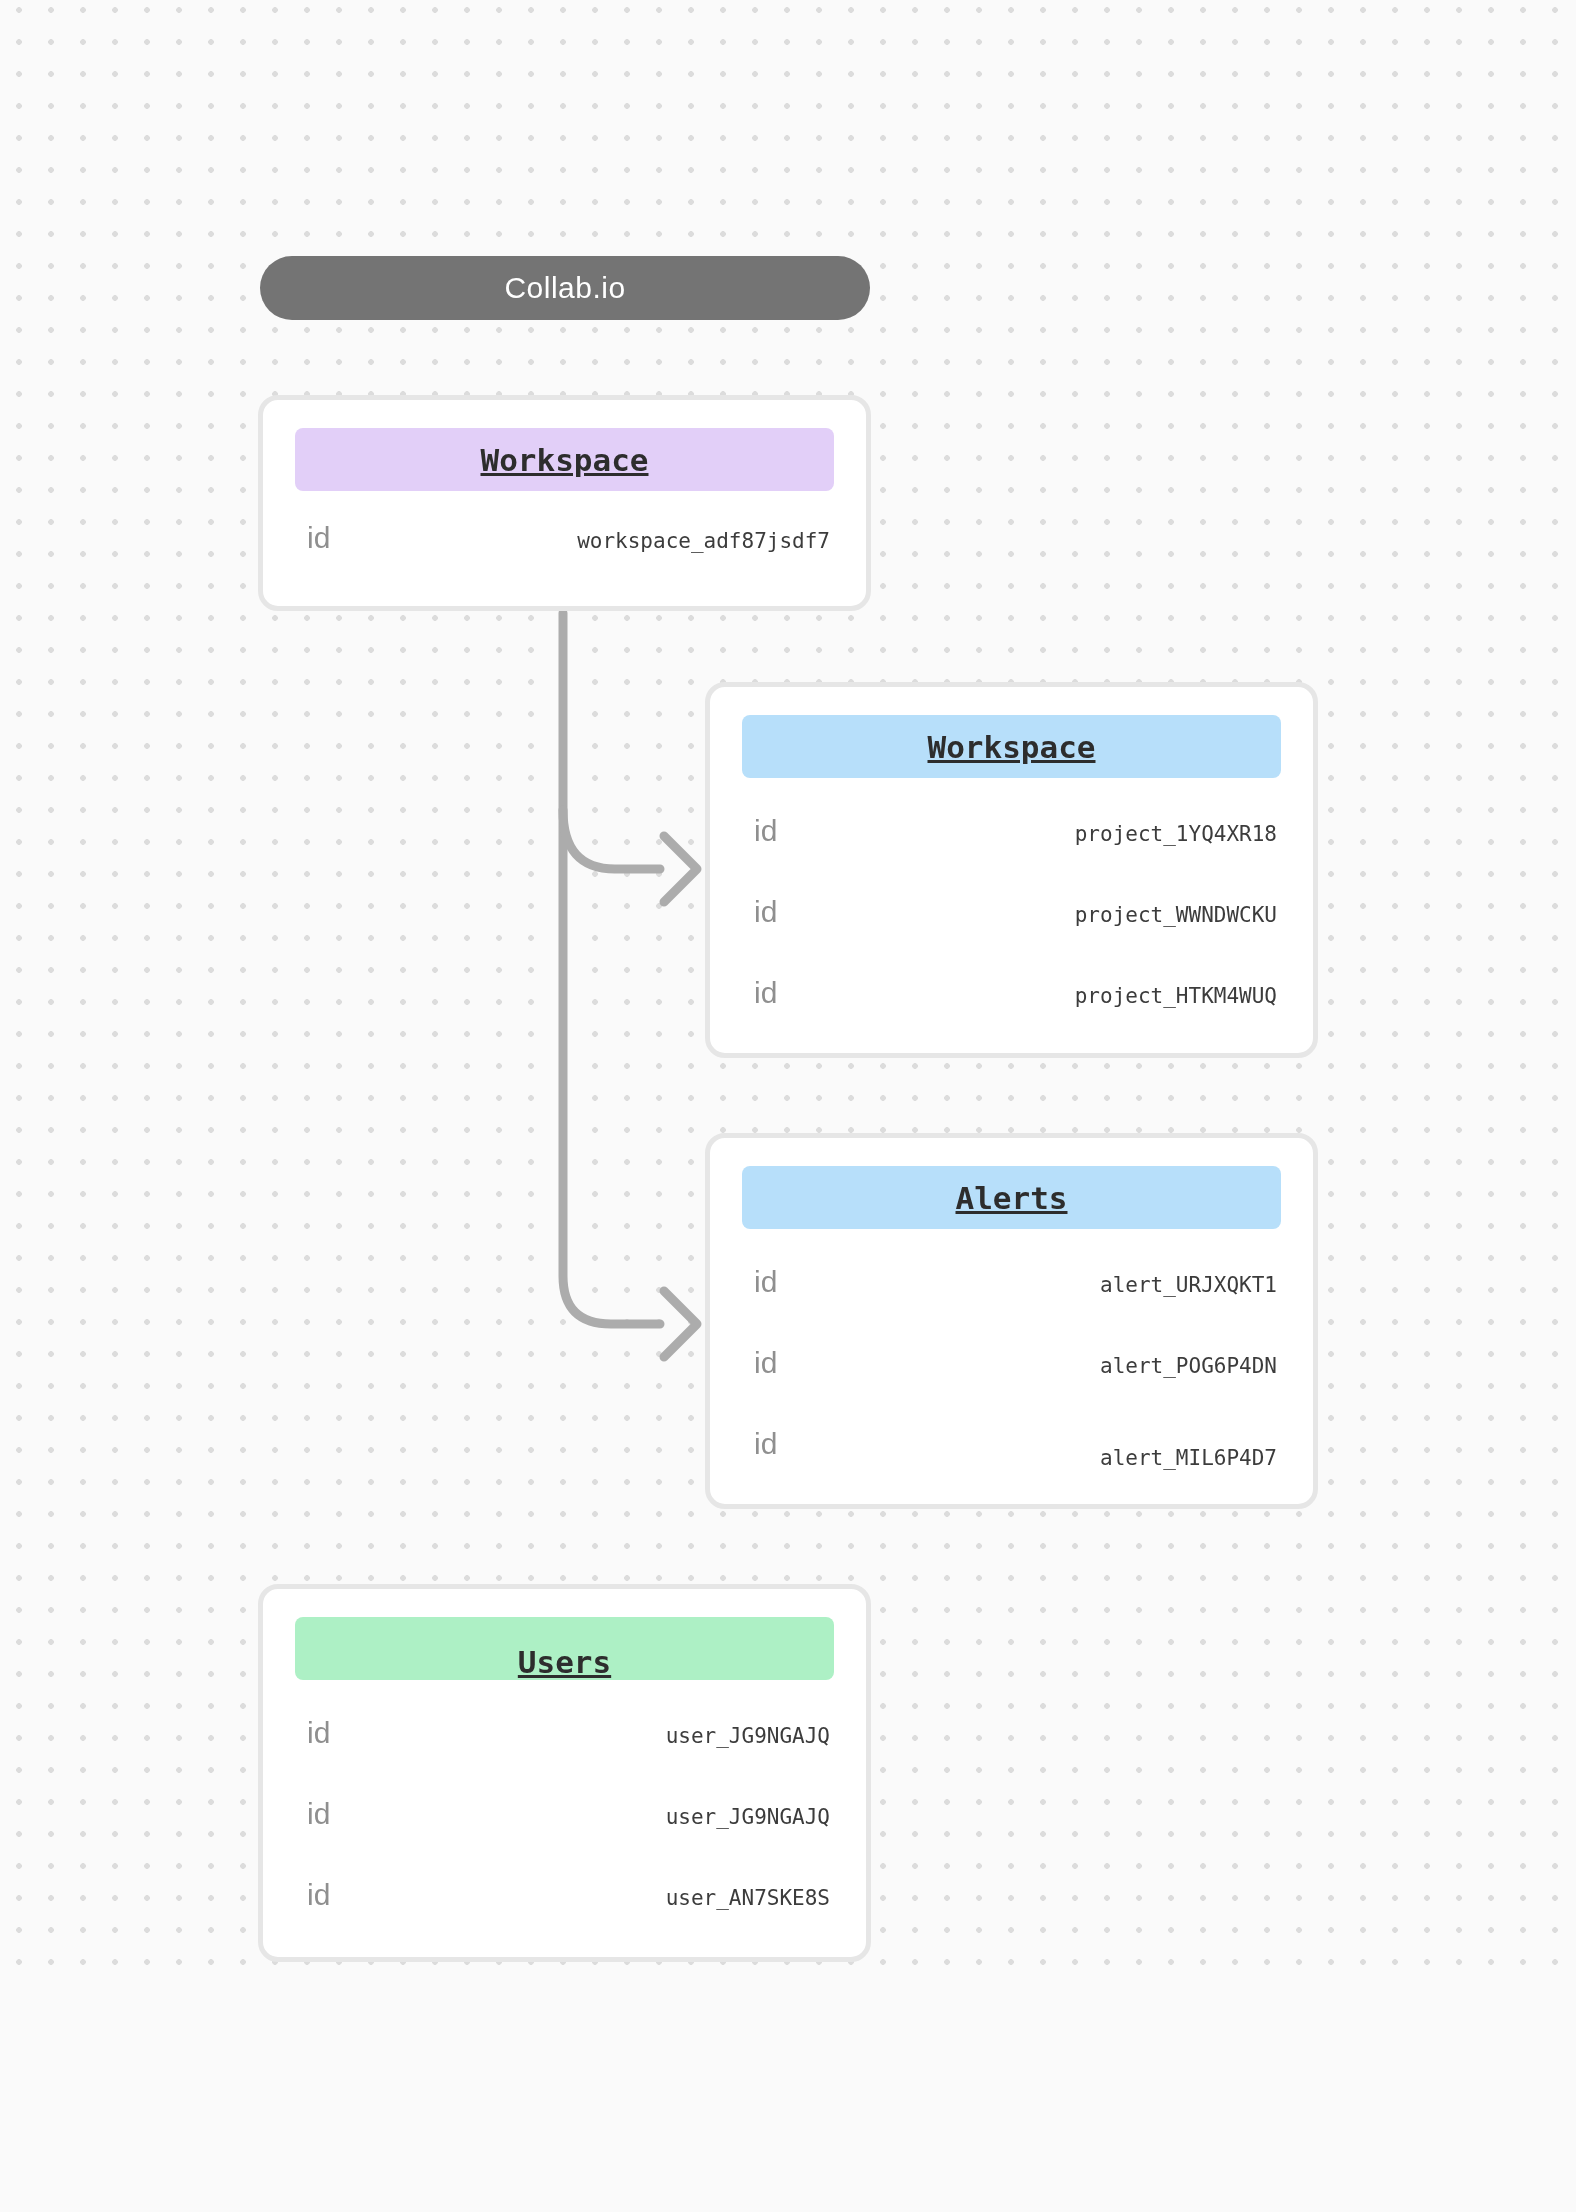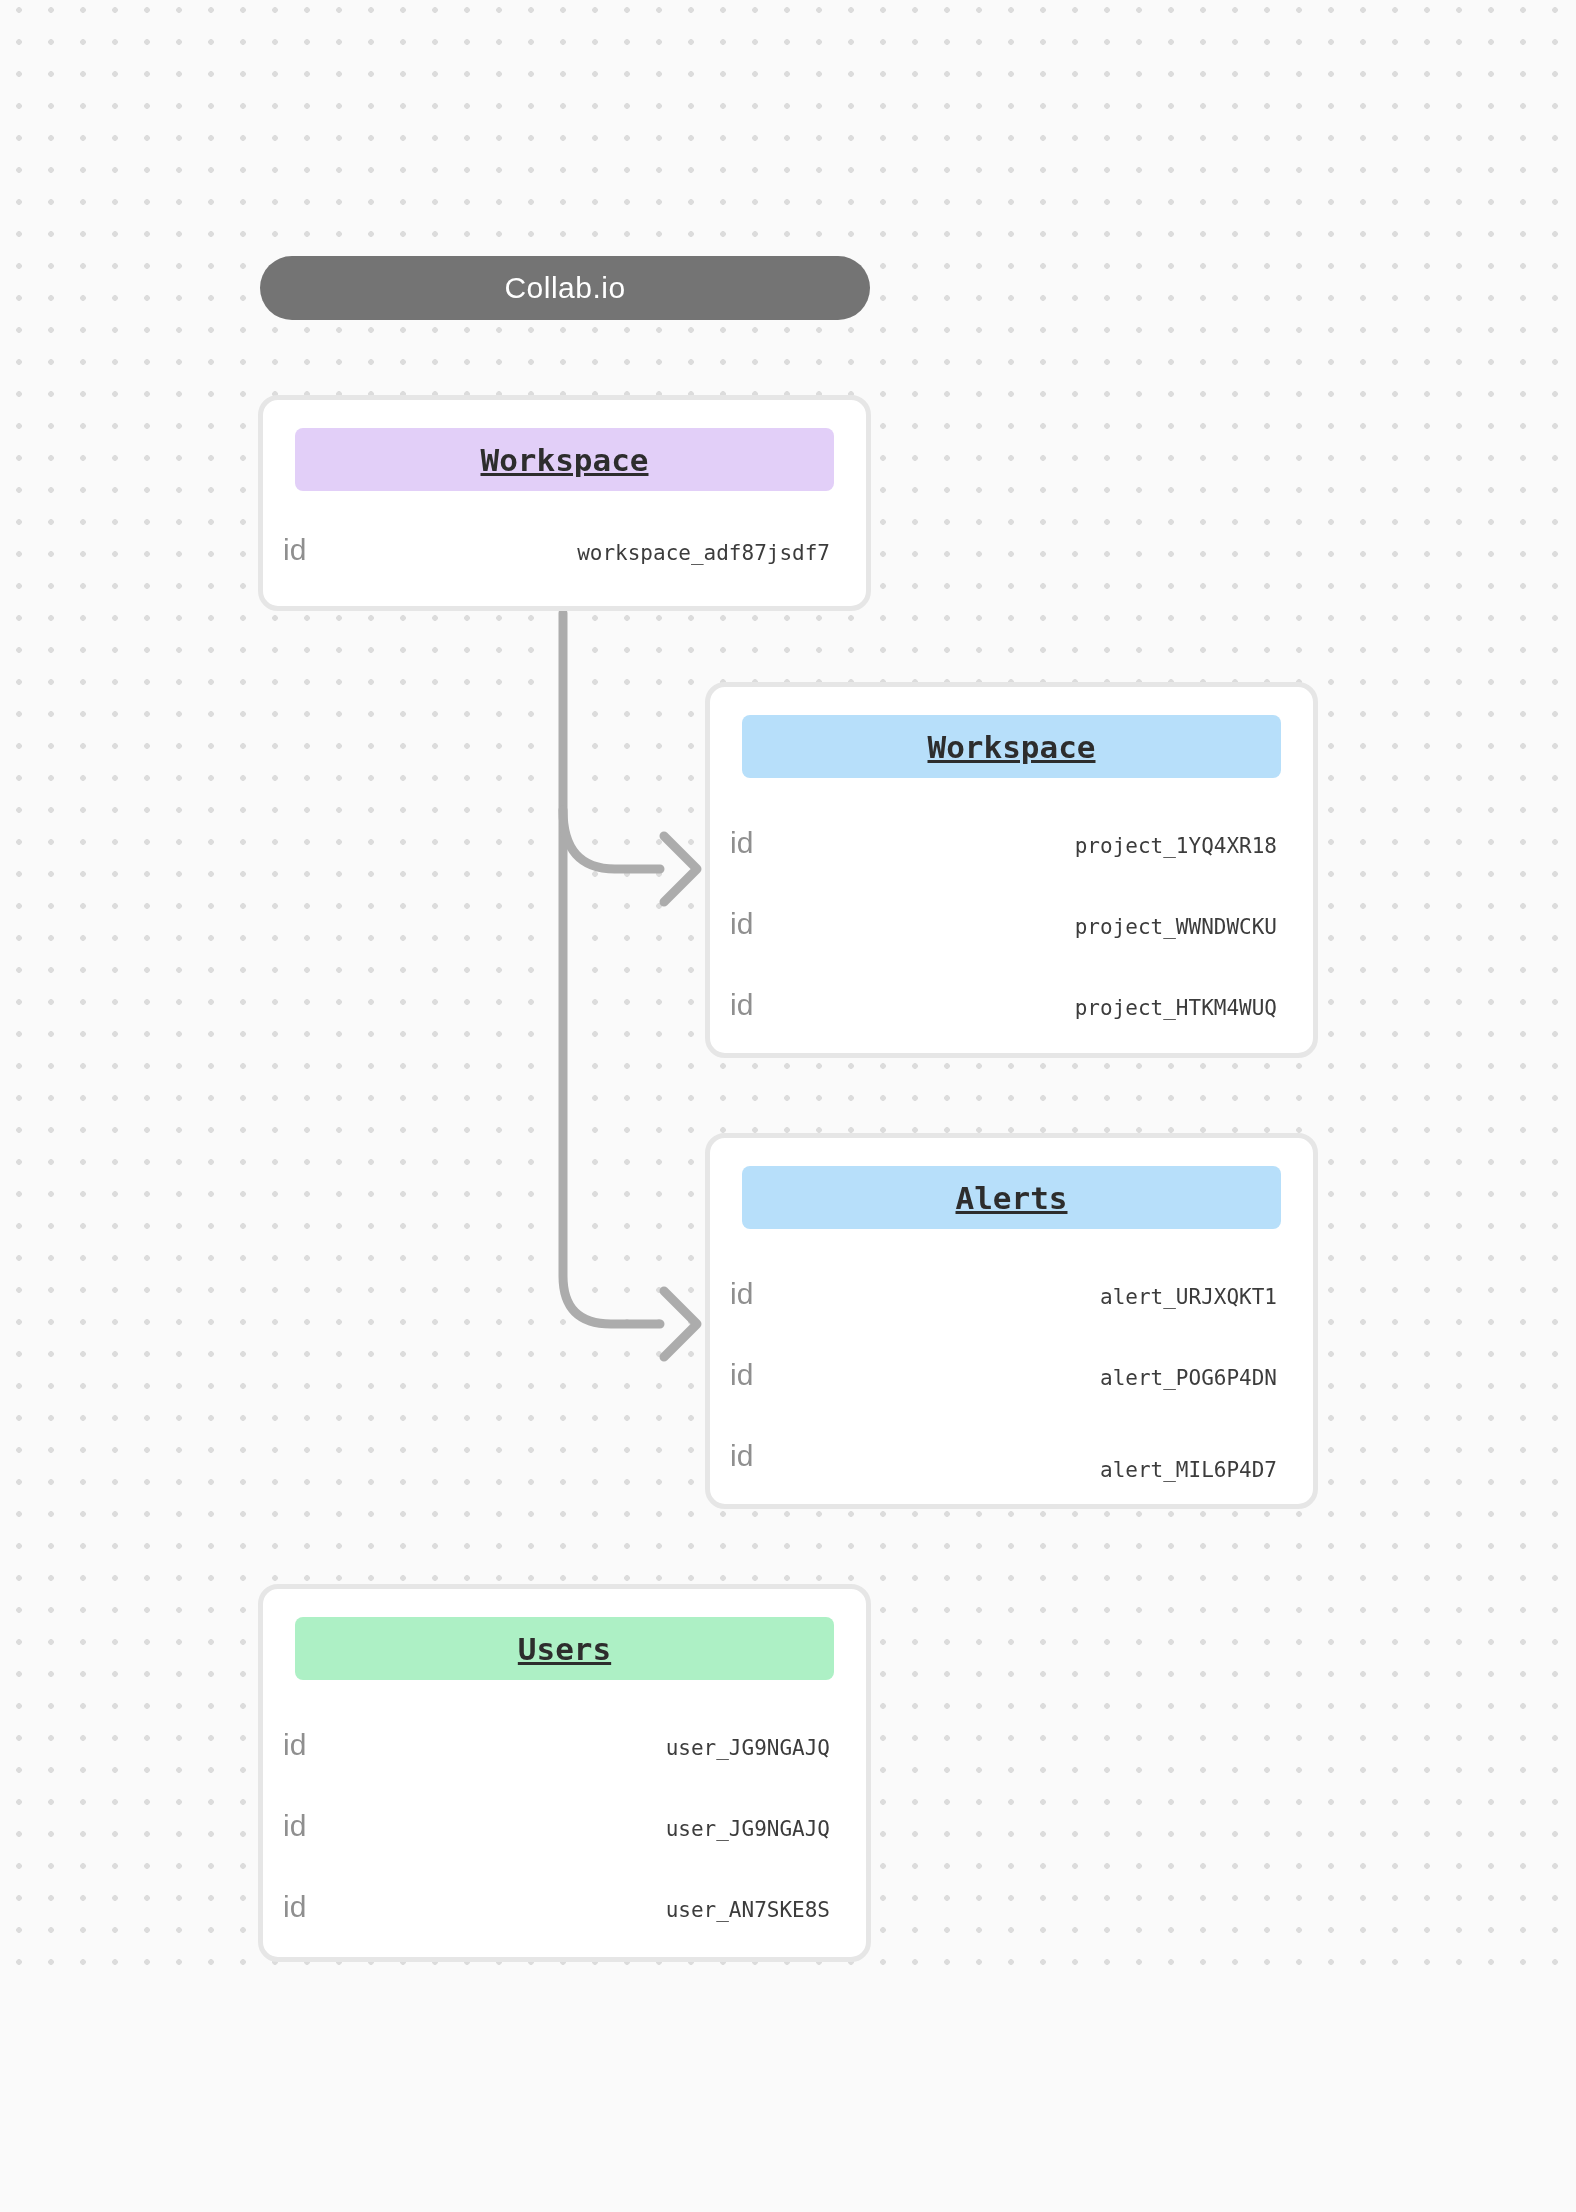--- a/index.html
+++ b/index.html
@@ -60,23 +60,22 @@
     justify-content: center;
     font-family: "DejaVu Sans Mono", monospace;
     font-size: 31px;
     font-weight: 600;
     color: #2d2d2d;
     text-decoration: underline;
   }
   .card-body {
     display: flex;
     flex-direction: column;
-    padding: 36px 36px 44px 20px;
+    padding: 36px 36px 44px 44px;
     gap: 45px;
-    margin-top: 12px;
   }
   .card-workspace .card-body { padding-top: 30px; }
   .field-row {
     display: flex;
     justify-content: space-between;
     align-items: baseline;
     height: 36px;
   }
   .field-label {
     font-family: "Liberation Sans", sans-serif;
@@ -156,21 +155,21 @@
         <span class="field-value">alert_POG6P4DN</span>
       </div>
       <div class="field-row">
         <span class="field-label">id</span>
         <span class="field-value value-dropped">alert_MIL6P4D7</span>
       </div>
     </div>
   </div>
 
   <div class="card card-users">
-    <div class="card-header" style="background-color: rgb(173, 240, 197);">
+    <div class="card-header" style="background-color: rgb(173, 240, 197); align-items: flex-end;">
       <span>Users</span>
     </div>
     <div class="card-body">
       <div class="field-row">
         <span class="field-label">id</span>
         <span class="field-value">user_JG9NGAJQ</span>
       </div>
       <div class="field-row">
         <span class="field-label">id</span>
         <span class="field-value">user_JG9NGAJQ</span>

